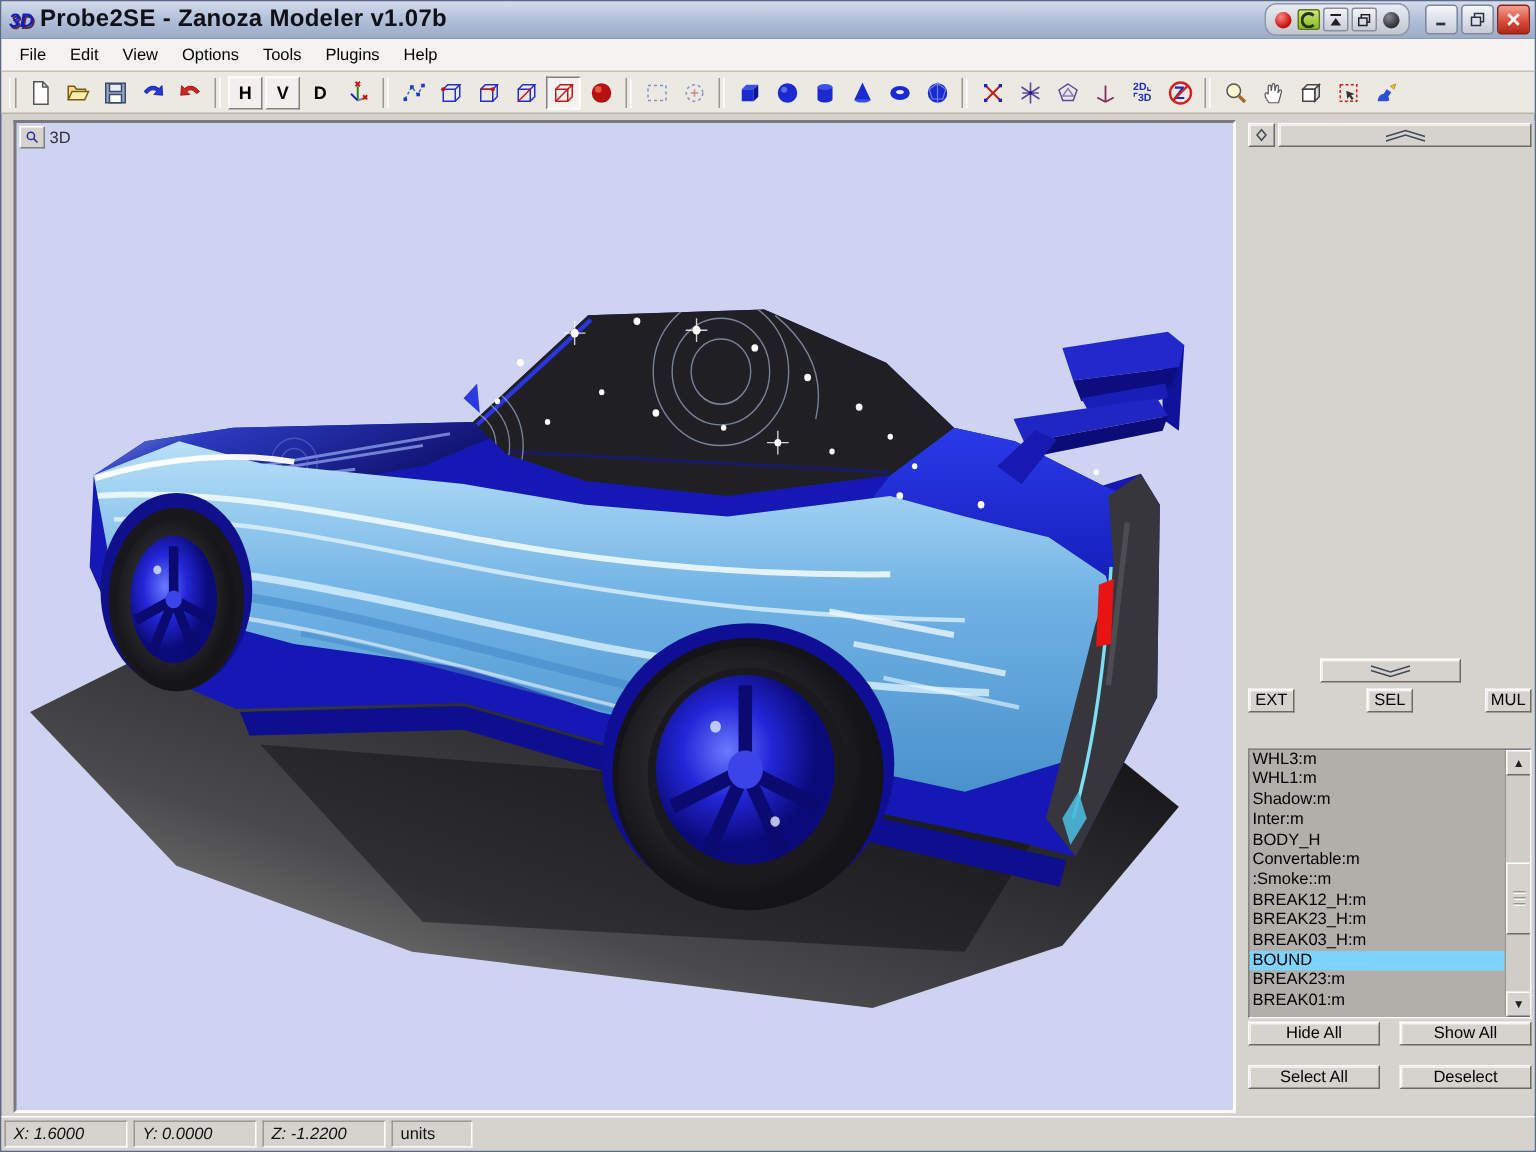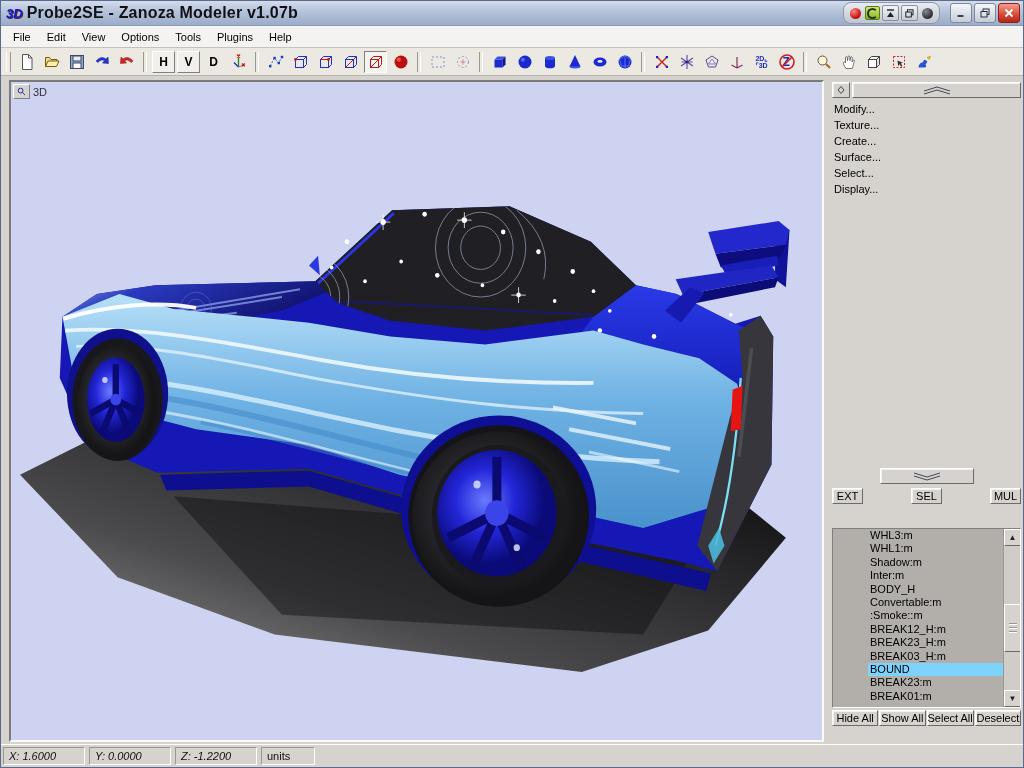--- a/index.html
+++ b/index.html
@@ -49,29 +49,29 @@
   .mini-btn{height:16px;background:#d6d3ce;border:1px solid;border-color:#fff #6a6a66 #6a6a66 #fff;box-shadow:inset 1px 1px 0 #f4f2ee;display:flex;align-items:center;justify-content:center;padding:0;}
   .w18{width:18px;} .wwide{flex:1;}
   .side-menu{display:flex;flex-direction:column;}
   .side-menu-item{font-size:11px;color:#000;padding:2px 2px;cursor:default;}
   .collapse-row{margin-top:auto;display:flex;justify-content:center;}
   .collapse-row .mini-btn{width:94px;}
   .mode-row{display:flex;justify-content:space-between;margin-top:4px;gap:48px;}
   .btn{font-size:11px;color:#000;background:#d6d3ce;border:1px solid;border-color:#fff #6a6a66 #6a6a66 #fff;box-shadow:inset 1px 1px 0 #f4f2ee;padding:1px 3px;}
   .mode-row .btn{width:31px;height:16px;padding:0;}
   .listbox{margin-top:24px;height:178px;border:1px solid;border-color:#808080 #fff #fff #808080;background:#b2afab;position:relative;overflow:hidden;}
-  .list-items{position:absolute;left:0;top:0;right:16px;bottom:0;padding-left:35px;}
+  .list-items{position:absolute;left:0;top:0;right:16px;bottom:0;}
   .li{font-size:11px;line-height:13.4px;color:#000;padding-left:2px;white-space:nowrap;}
   .li.sel{background:#7dd3fc;}
   .vscroll{position:absolute;right:0;top:0;bottom:0;width:16px;background:#d0cdc8;border-left:1px solid #9a9891;}
   .sb-arrow{position:absolute;left:0;width:15px;height:15px;background:#d6d3ce;border:1px solid;border-color:#fff #6a6a66 #6a6a66 #fff;display:flex;align-items:center;justify-content:center;font-size:8px;color:#202020;}
   .sb-up{top:0;} .sb-down{bottom:0;}
   .sb-thumb{position:absolute;left:0;top:42%;width:15px;height:26%;background:#d6d3ce;border:1px solid;border-color:#fff #6a6a66 #6a6a66 #fff;display:flex;flex-direction:column;align-items:center;justify-content:center;gap:2px;}
   .sb-thumb i{display:block;width:8px;height:1px;background:#9a9891;border-bottom:1px solid #fff;}
-  .action-grid{display:grid;grid-template-columns:1fr 1fr 1fr 1fr;gap:1px;margin-top:2px;}
+  .action-grid{display:grid;grid-template-columns:1fr 1fr;gap:13px;margin-top:2px;}
   .action-grid .btn{height:16px;padding:0;white-space:nowrap;font-size:11px;}
   
   .statusbar{height:20px;flex:0 0 20px;background:#d6d3ce;display:flex;align-items:center;gap:4px;padding:1px 2px;border-top:1px solid #fff;}
   .sp{border:1px solid;border-color:#9a9891 #fff #fff #9a9891;font-size:11px;color:#101010;padding:1px 5px;height:14px;line-height:14px;white-space:nowrap;}
   .sp-msg{flex:0 0 700px;}
   .sp-x,.sp-y,.sp-z{flex:0 0 70px;font-style:italic;}
   .sp-units{flex:0 0 42px;}
 </style>
 </head>
 <body>
@@ -564,28 +564,20 @@
               <path d="M2 5l3-3.5L8 5 5 8.5z" fill="none" stroke="#404858"></path>
             </svg>
         </button>
         <button class="mini-btn wwide">
           <svg width="34" height="10" viewBox="0 0 34 10">
               <path d="M4 6l13-4 13 4M4 9l13-4 13 4" fill="none" stroke="#404858"></path>
             </svg>
         </button>
       </div>
 
-      <div class="side-menu">
-        <span class="side-menu-item">Modify...</span>
-          <span class="side-menu-item">Texture...</span>
-          <span class="side-menu-item">Create...</span>
-          <span class="side-menu-item">Surface...</span>
-          <span class="side-menu-item">Select...</span>
-          <span class="side-menu-item">Display...</span>
-      </div>
 
       <div class="collapse-row">
         <button class="mini-btn">
           <svg width="34" height="10" viewBox="0 0 34 10">
               <path d="M4 2l13 4 13-4M4 5l13 4 13-4" fill="none" stroke="#404858"></path>
             </svg>
         </button>
       </div>
 
       <div class="mode-row">

